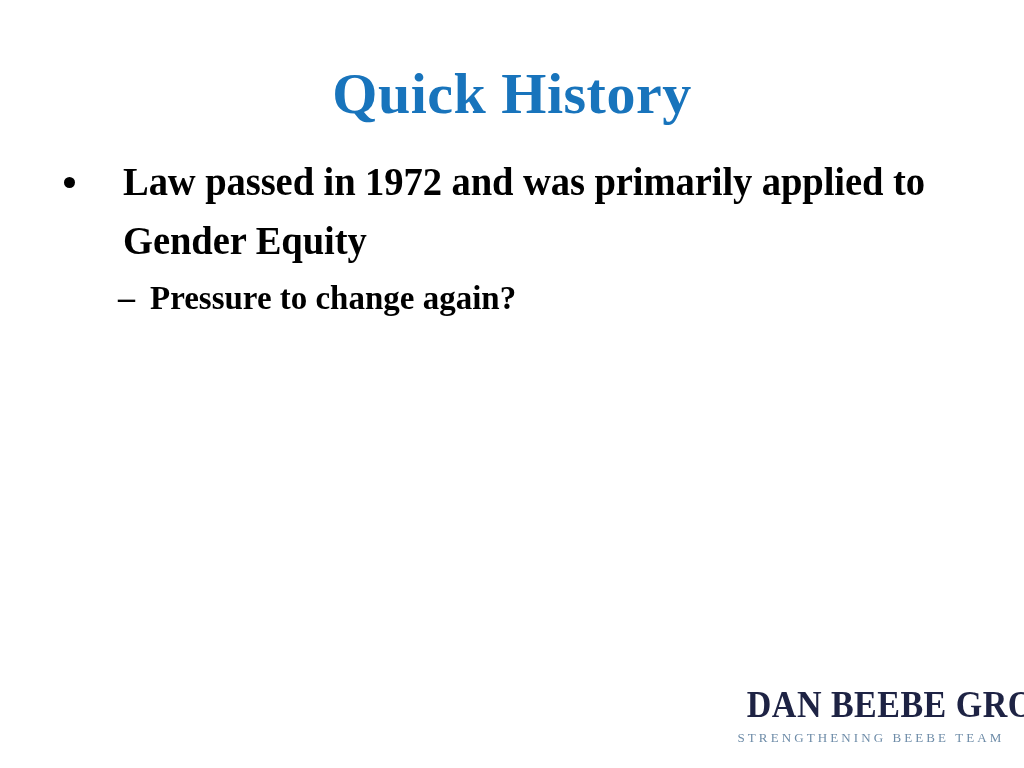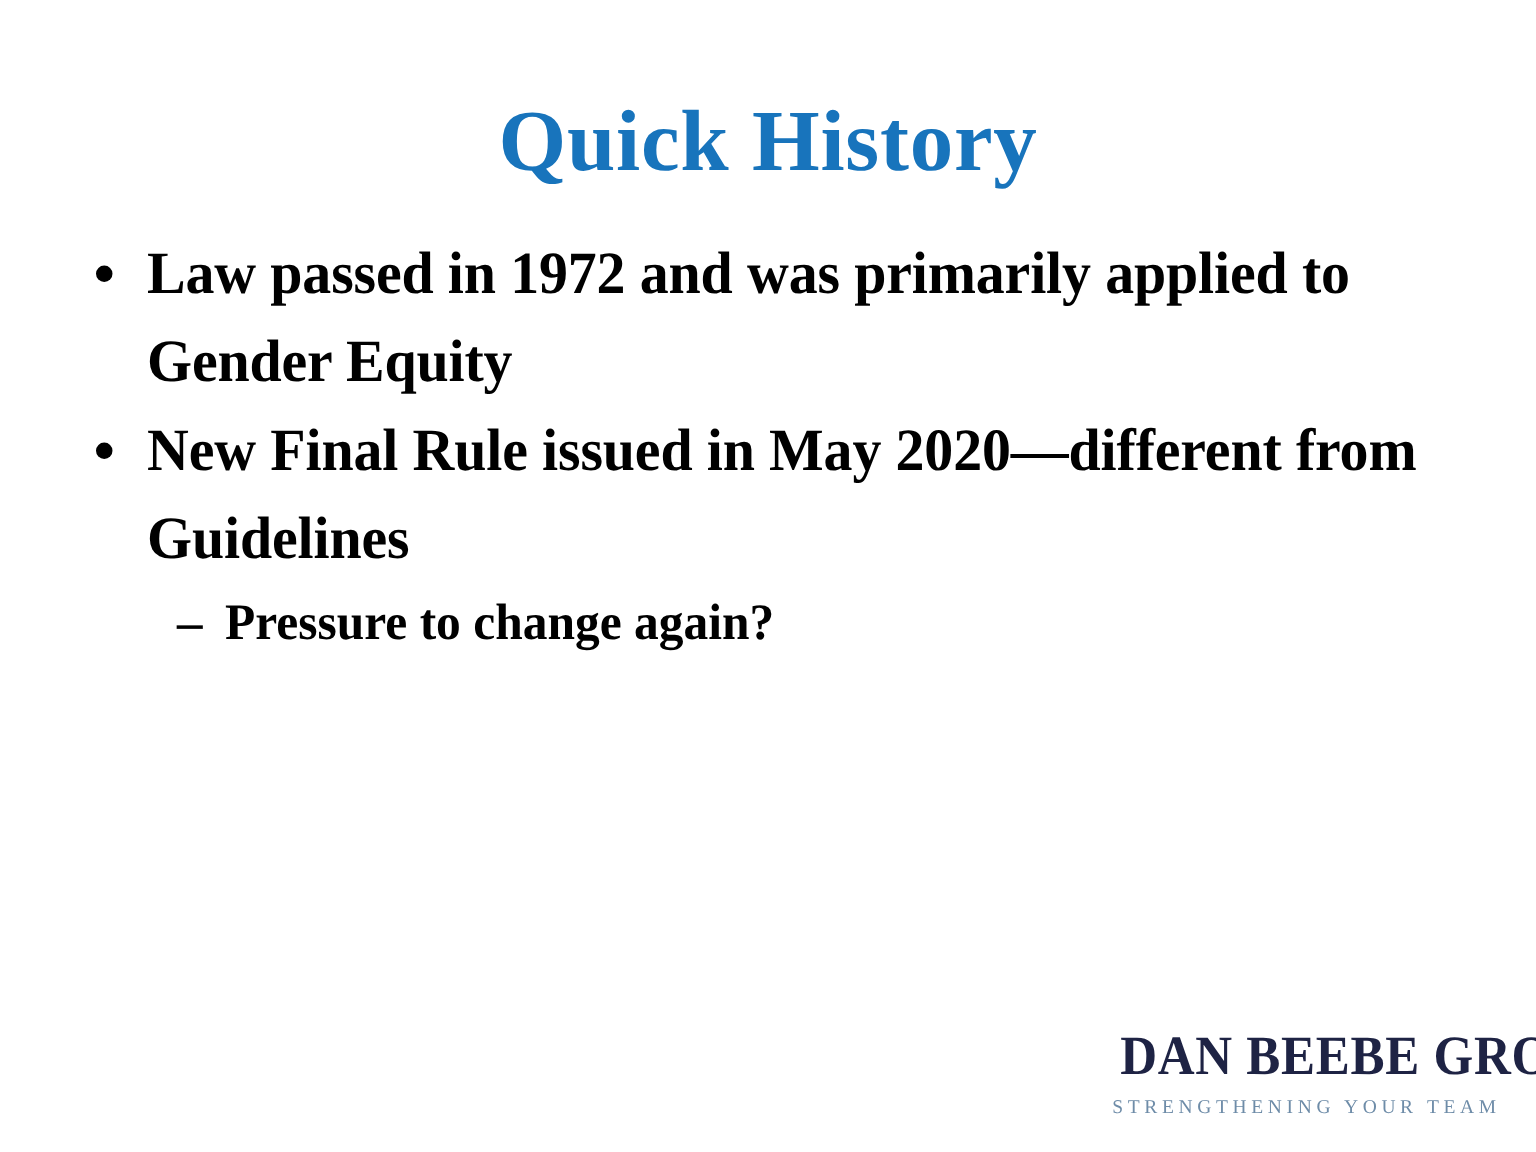--- a/index.html
+++ b/index.html
@@ -44,20 +44,21 @@
     position: absolute;
     top: 152px;
     left: 56px;
     width: 930px;
   }
 
   .bullet-row {
     display: flex;
     align-items: flex-start;
     margin: 0 0 0 0;
+    gap: 25px;
   }
 
   .bullet-marker {
     flex: 0 0 auto;
     width: 42px;
     font-family: "Liberation Serif", "DejaVu Serif", serif;
     font-size: 40px;
     line-height: 59px;
     color: #000000;
     text-align: left;
@@ -157,30 +158,26 @@
 
   <div class="body-list">
 
     <div class="bullet-row">
       <span class="bullet-marker"><span class="dot"></span></span>
       <span class="bullet-text">Law passed in 1972 and was primarily applied to Gender Equity</span>
     </div>
 
 
 
-    <div class="bullet-row">
-      <span class="bullet-marker"><span class="dot"></span></span>
-      <span class="bullet-text">New Final Rule issued in May 2020—different from Guidelines</span>
-    </div>
 
     <div class="sub-row">
       <span class="sub-marker">–</span>
       <span class="sub-text">Pressure to change again?</span>
     </div>
 
   </div>
 
   <div class="logo">
     <div class="logo-name">DAN BEEBE GROUP</div>
-    <div class="logo-tagline">STRENGTHENING YOUR TEAM</div>
+    <div class="logo-tagline">STRENGTHENING BEEBE TEAM</div>
   </div>
 
 </div>
 
 </body></html>

